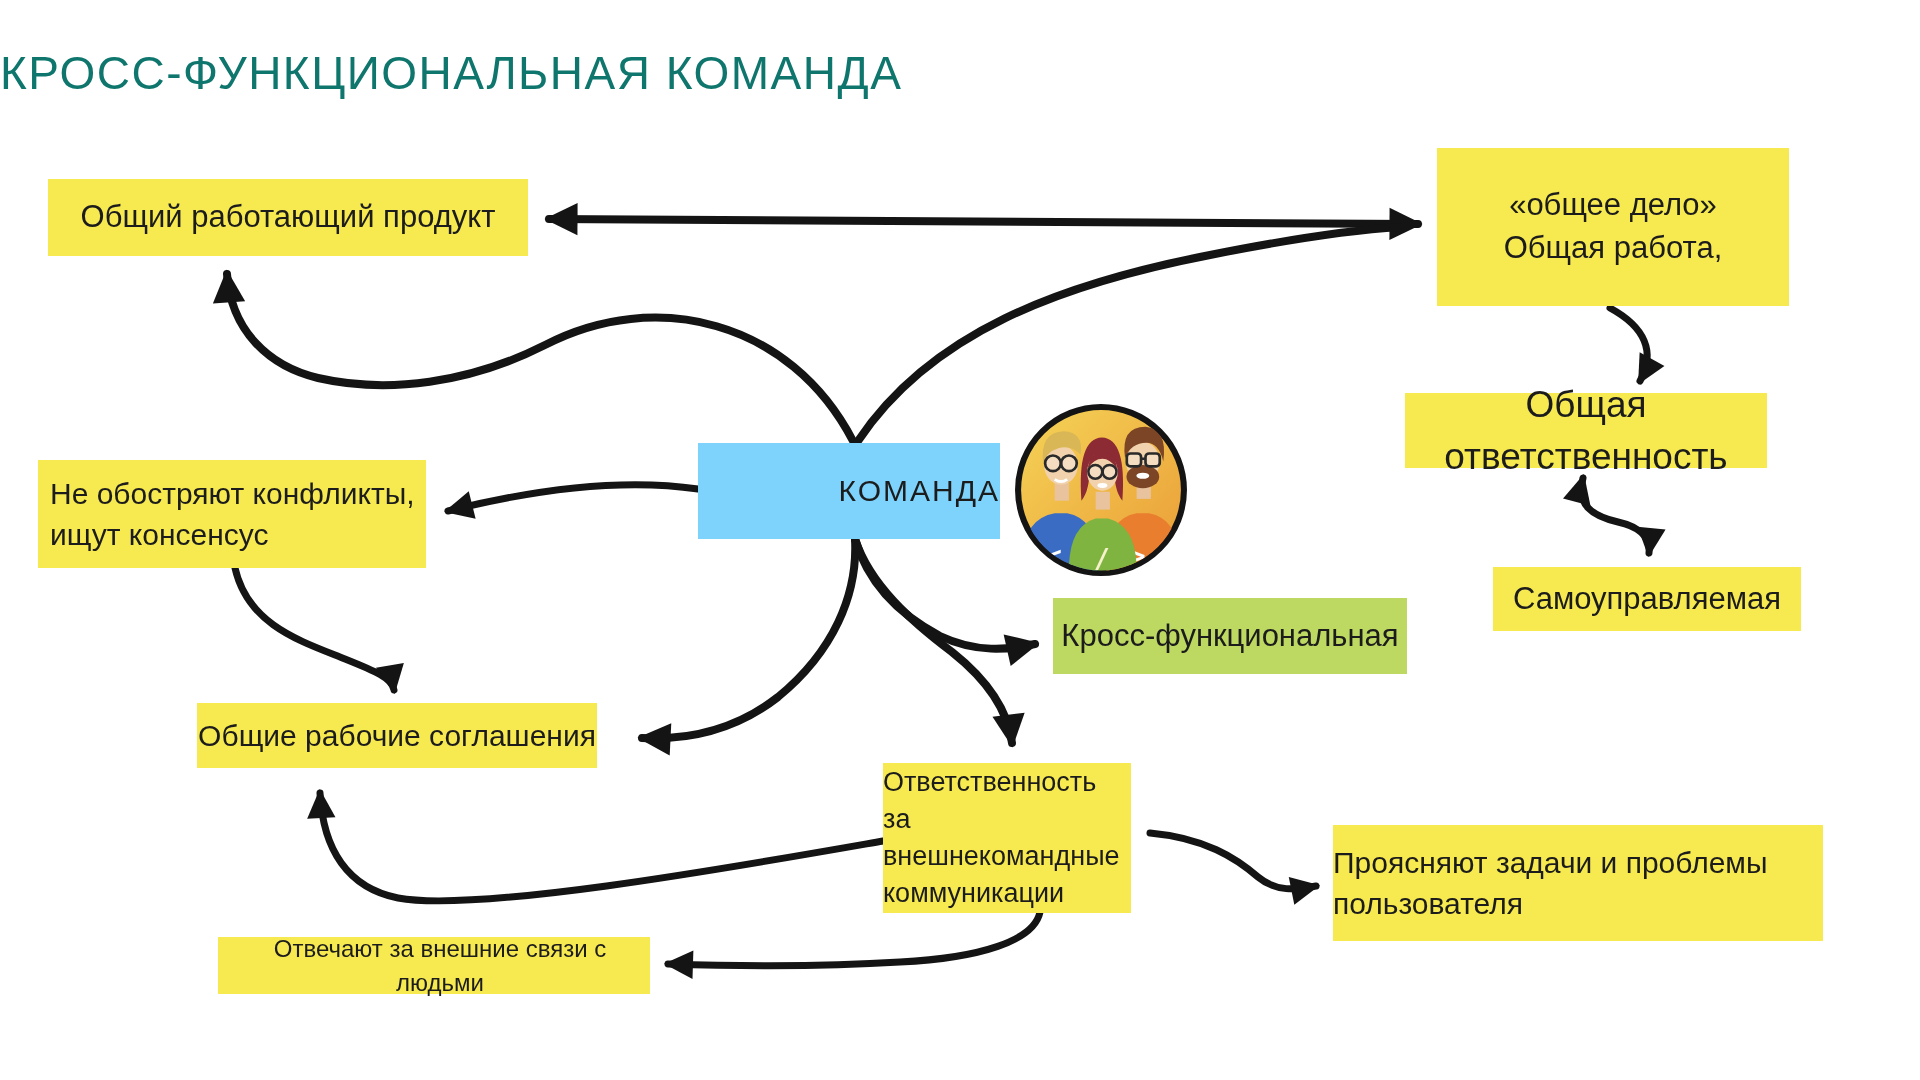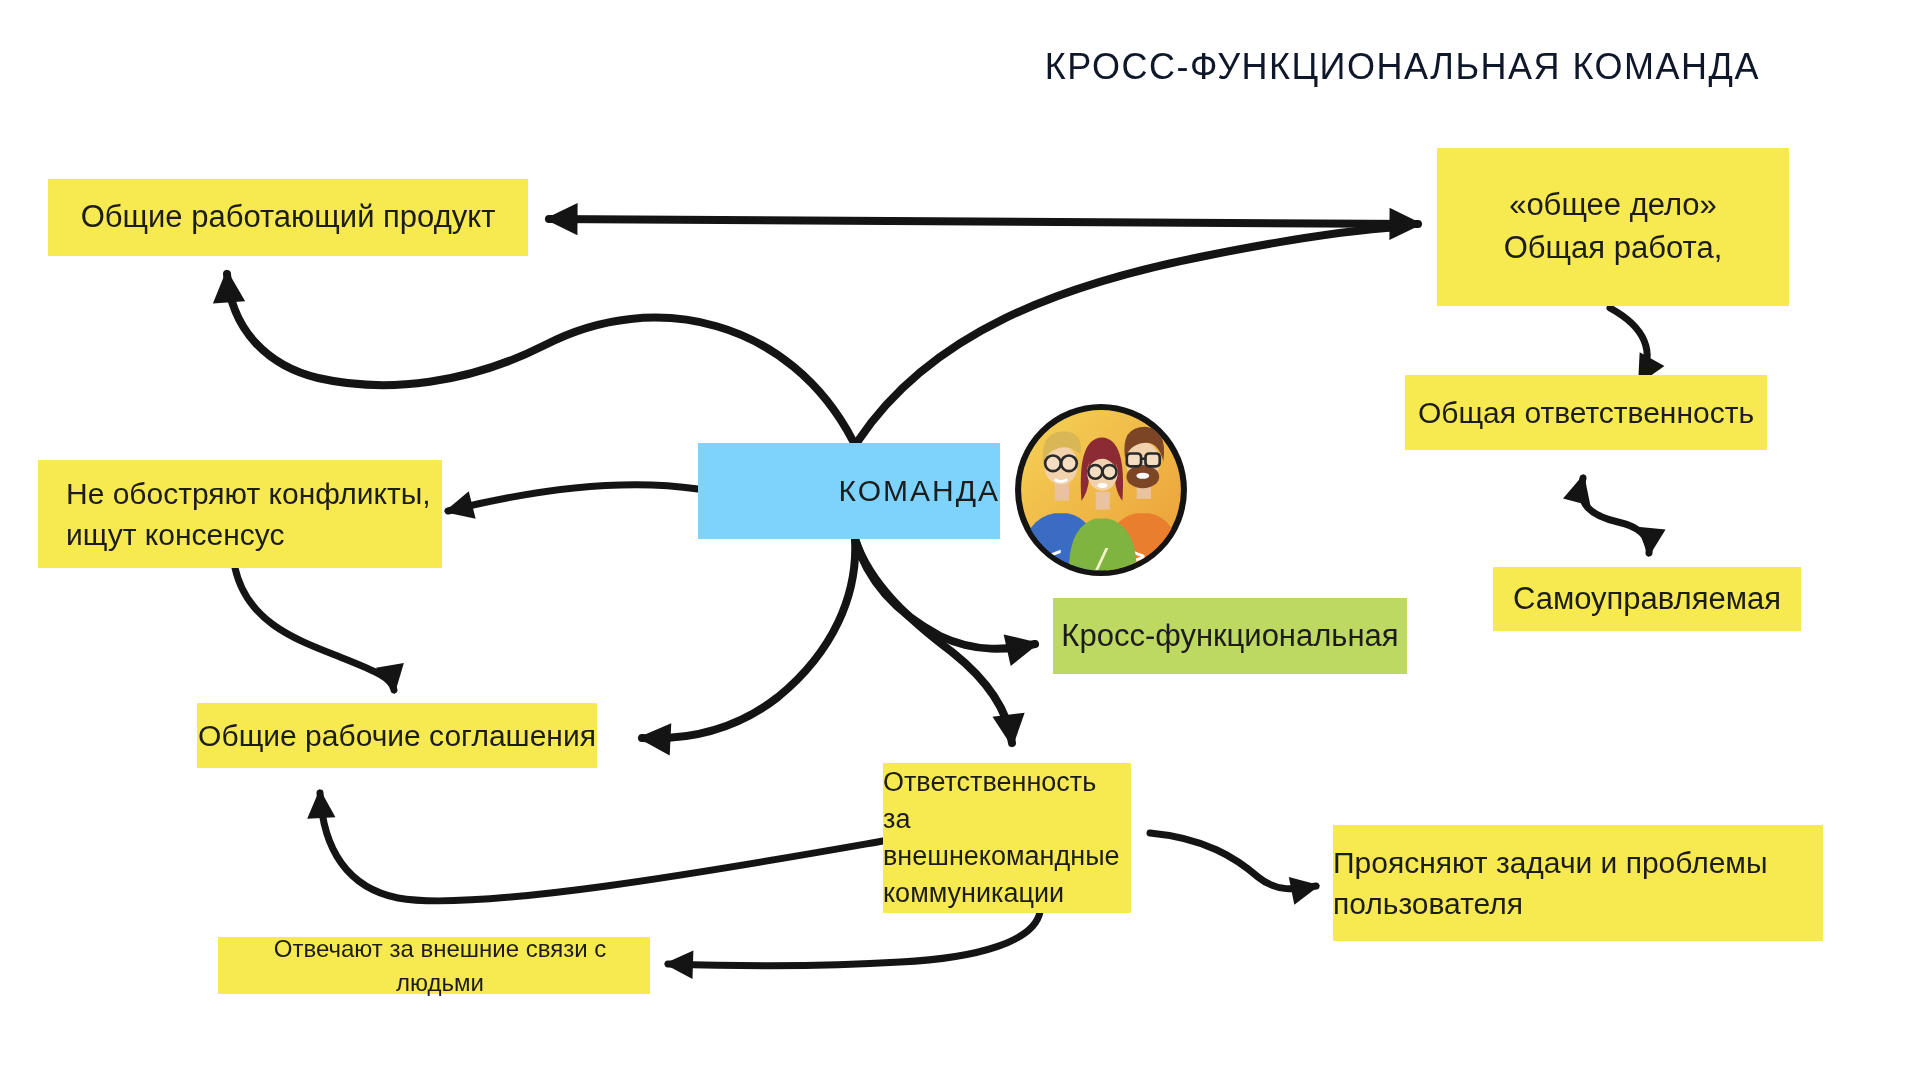--- a/index.html
+++ b/index.html
@@ -1,22 +1,22 @@
 <!DOCTYPE html>
 <html><head>
 <meta charset="utf-8">
 <style>
   html,body{margin:0;padding:0;}
   body{
     width:1920px;height:1080px;position:relative;background:#ffffff;
     font-family:"Liberation Sans","DejaVu Sans",sans-serif;color:#1C1C1C;overflow:hidden;
   }
   .title{
-    position:absolute;left:0;top:46px;width:1760px;text-align:right;
-    font-size:36px;font-weight:500;letter-spacing:1.5px;color:#0f172a;
+    position:absolute;left:0;top:46px;width:1760px;text-align:left;
+    font-size:46px;font-weight:500;letter-spacing:1.5px;color:#0f766e;
   }
   .note{
     position:absolute;background:#F7EA50;color:#1C1C1C;
     display:flex;flex-direction:column;justify-content:center;
     font-size:30px;font-weight:500;line-height:1.38;
   }
   .note.center{align-items:center;text-align:center;}
   .note.left{align-items:flex-start;text-align:left;}
   .note.green{background:#BDD962;}
   .note.orange{background:#7dd3fc;align-items:flex-end;}
@@ -45,41 +45,41 @@
     <path stroke-width="7" d="M 1583,478 C 1576,505 1592,516 1618,522 C 1646,528 1650,543 1649,553" marker-start="url(#ah)" marker-end="url(#ah)"></path>
     <path stroke-width="7" d="M 1150,833 C 1205,838 1236,858 1258,877 C 1276,892 1296,890 1316,886" marker-end="url(#ah)"></path>
     <path stroke-width="7" d="M 1040,912 C 1034,941 980,958 900,962 C 820,967 732,966 668,964" marker-end="url(#ah)"></path>
     <path stroke-width="7" d="M 883,841 C 740,866 478,913 398,898 C 348,888 323,850 320,793" marker-end="url(#ah)"></path>
   </g>
 </svg>
 
 <div class="title">КРОСС-ФУНКЦИОНАЛЬНАЯ КОМАНДА</div>
 
 <div class="note center" style="left:48px;top:179px;width:480px;height:77px;font-size:31px;">
-  <span>Общие работающий продукт</span>
+  <span>Общий работающий продукт</span>
 </div>
 
 <div class="note center" style="left:1437px;top:148px;width:352px;height:158px;font-size:31px;">
   <span>«общее дело»</span>
   <span>Общая работа,</span>
 </div>
 
-<div class="note center" style="left:1405px;top:375px;width:362px;height:75px;font-size:30px;">
+<div class="note center" style="left:1405px;top:393px;width:362px;height:75px;font-size:37px;">
   <span>Общая ответственность</span>
 </div>
 
 <div class="note center" style="left:1493px;top:567px;width:308px;height:64px;font-size:31px;">
   <span>Самоуправляемая</span>
 </div>
 
 <div class="note orange center" style="left:698px;top:443px;width:302px;height:96px;font-size:30px;letter-spacing:2px;">
   <span>КОМАНДА</span>
 </div>
 
-<div class="note left" style="left:38px;top:460px;width:376px;height:108px;font-size:30px;padding-left:28px;">
+<div class="note left" style="left:38px;top:460px;width:376px;height:108px;font-size:30px;padding-left:12px;">
   <span>Не обостряют конфликты,</span>
   <span>ищут консенсус</span>
 </div>
 
 <div class="note center" style="left:197px;top:703px;width:400px;height:65px;font-size:30px;">
   <span>Общие рабочие соглашения</span>
 </div>
 
 <div class="note green center" style="left:1053px;top:598px;width:354px;height:76px;font-size:31px;">
   <span>Кросс-функциональная</span>

